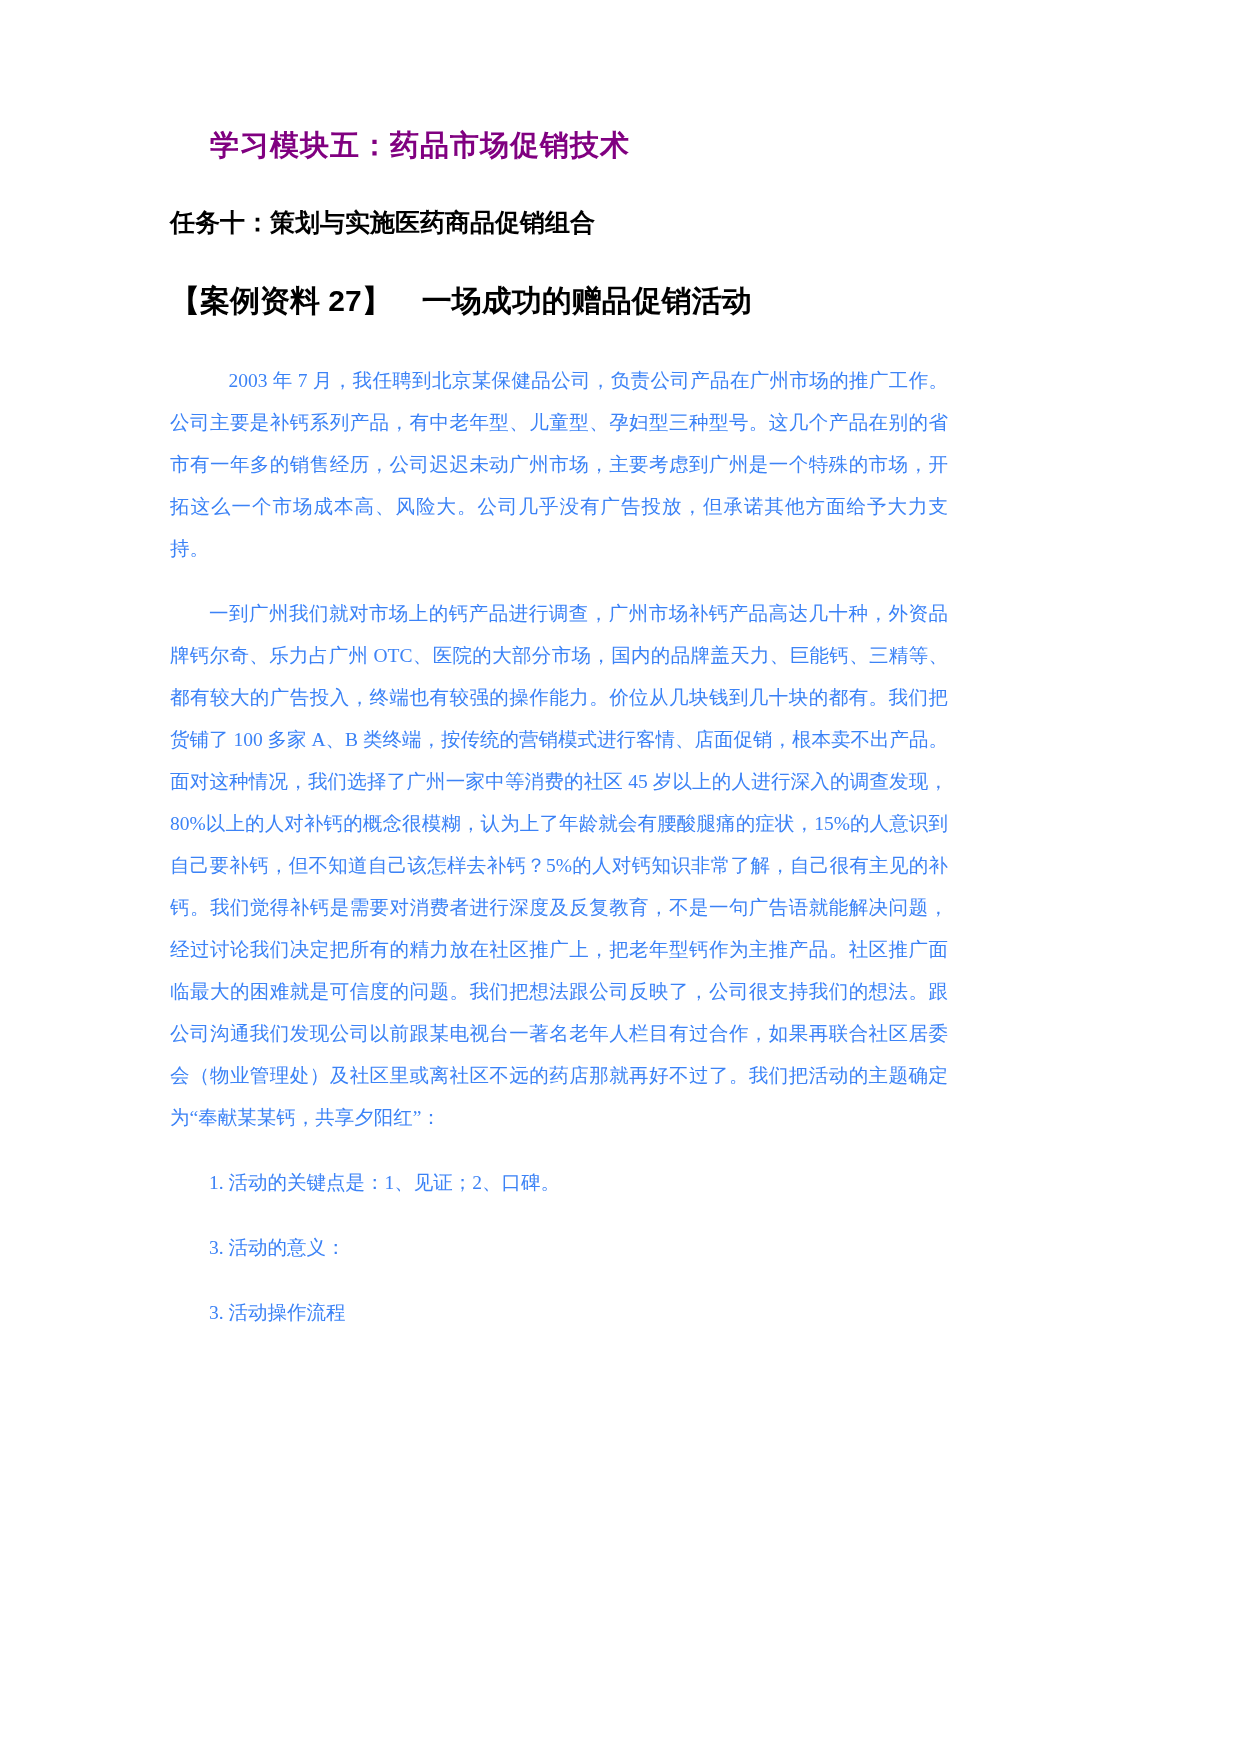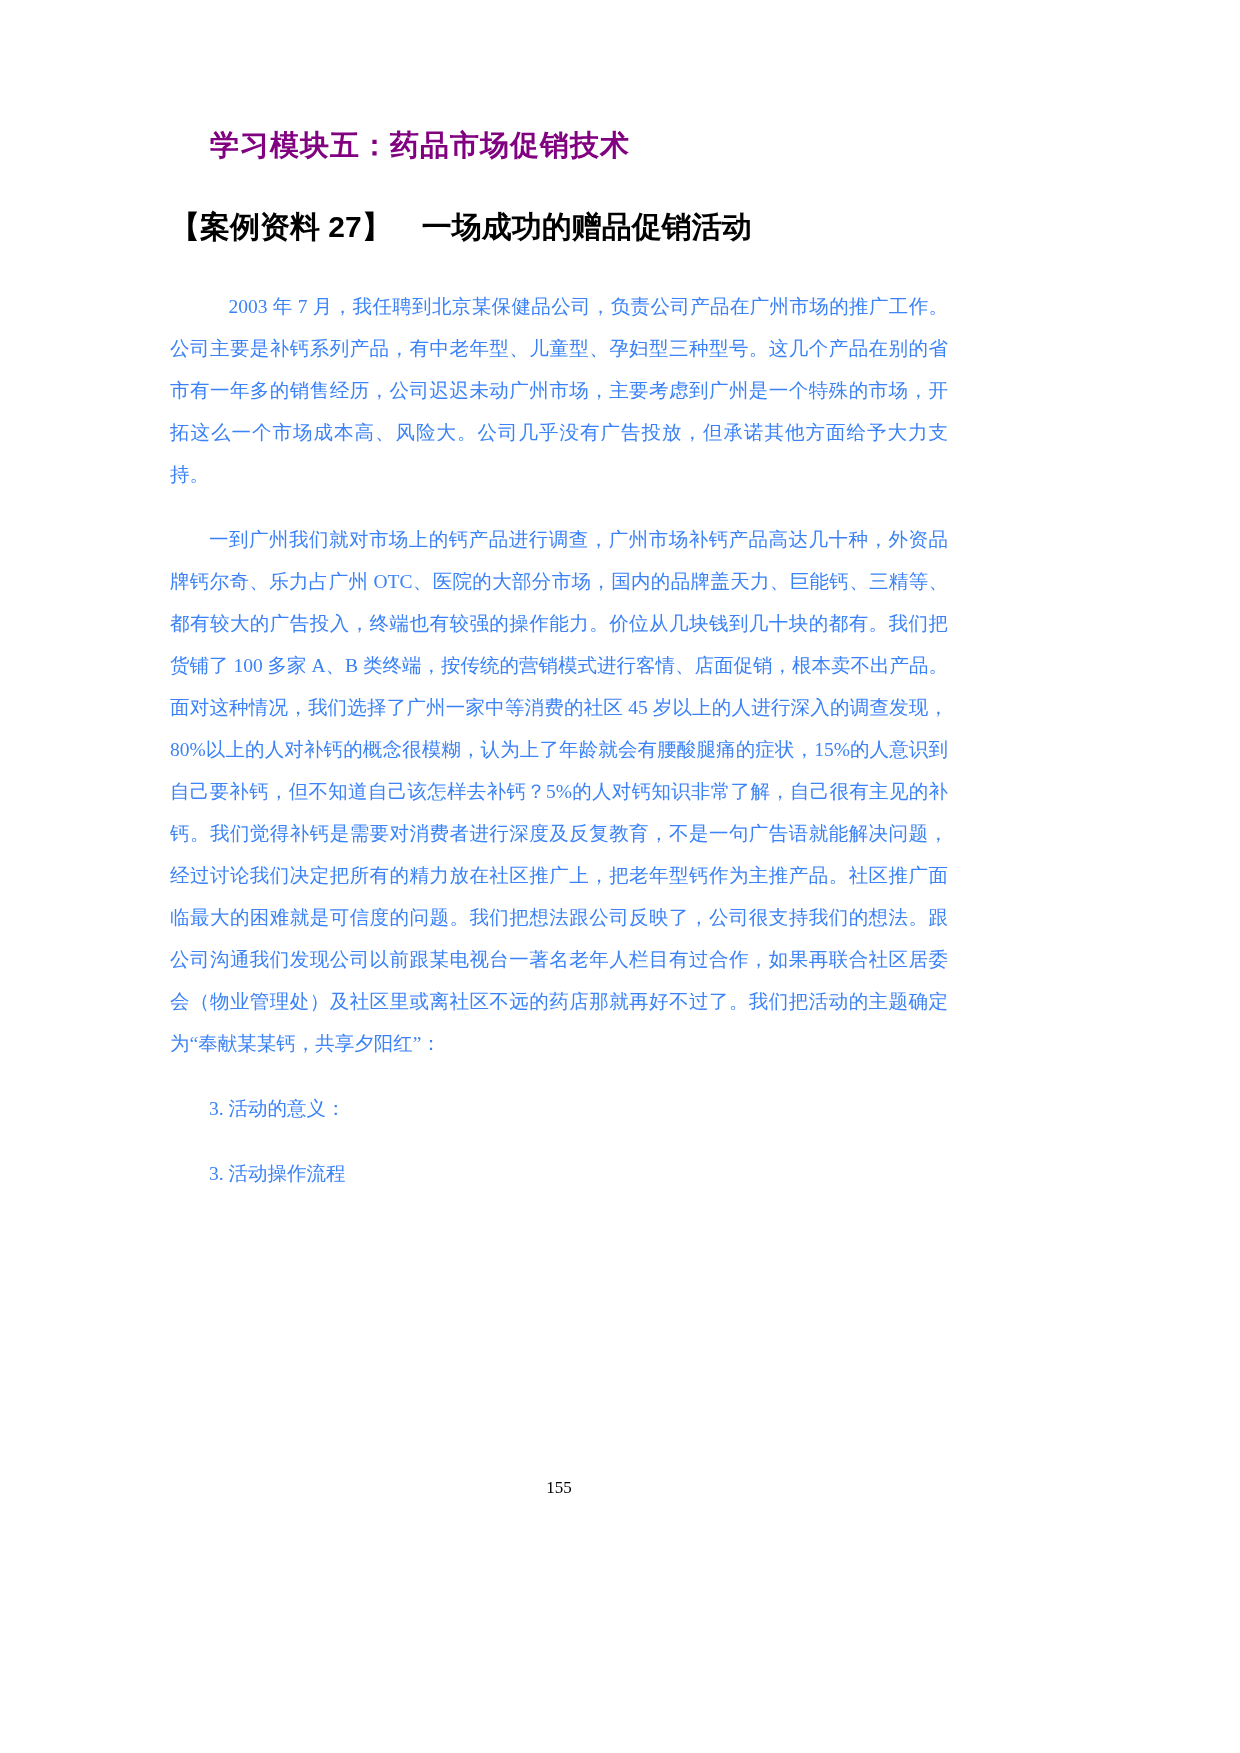--- a/index.html
+++ b/index.html
@@ -85,31 +85,32 @@
   }
 </style>
 </head>
 <body>
 
 <div class="page">
   <div class="content">
 
     <h1 class="doc-title">学习模块五：药品市场促销技术</h1>
 
+    <h2 class="task-heading">任务十：策划与实施医药商品促销组合</h2>
 
     <h3 class="case-heading">【案例资料 27】　一场成功的赠品促销活动</h3>
 
     <div class="body-text">
       <p class="para first">2003 年 7 月，我任聘到北京某保健品公司，负责公司产品在广州市场的推广工作。公司主要是补钙系列产品，有中老年型、儿童型、孕妇型三种型号。这几个产品在别的省市有一年多的销售经历，公司迟迟未动广州市场，主要考虑到广州是一个特殊的市场，开拓这么一个市场成本高、风险大。公司几乎没有广告投放，但承诺其他方面给予大力支持。</p>
 
       <p class="para">一到广州我们就对市场上的钙产品进行调查，广州市场补钙产品高达几十种，外资品牌钙尔奇、乐力占广州 OTC、医院的大部分市场，国内的品牌盖天力、巨能钙、三精等、都有较大的广告投入，终端也有较强的操作能力。价位从几块钱到几十块的都有。我们把货铺了 100 多家 A、B 类终端，按传统的营销模式进行客情、店面促销，根本卖不出产品。面对这种情况，我们选择了广州一家中等消费的社区 45 岁以上的人进行深入的调查发现，80%以上的人对补钙的概念很模糊，认为上了年龄就会有腰酸腿痛的症状，15%的人意识到自己要补钙，但不知道自己该怎样去补钙？5%的人对钙知识非常了解，自己很有主见的补钙。我们觉得补钙是需要对消费者进行深度及反复教育，不是一句广告语就能解决问题，经过讨论我们决定把所有的精力放在社区推广上，把老年型钙作为主推产品。社区推广面临最大的困难就是可信度的问题。我们把想法跟公司反映了，公司很支持我们的想法。跟公司沟通我们发现公司以前跟某电视台一著名老年人栏目有过合作，如果再联合社区居委会（物业管理处）及社区里或离社区不远的药店那就再好不过了。我们把活动的主题确定为“奉献某某钙，共享夕阳红”：</p>
 
+      <p class="para list-item">1. 活动的关键点是：1、见证；2、口碑。</p>
 
       <p class="para list-item">3. 活动的意义：</p>
 
 
       <p class="para list-item">3. 活动操作流程</p>
     </div>
 
   </div>
 
-  <div class="page-number">155</div>
 </div>
 
 </body></html>

